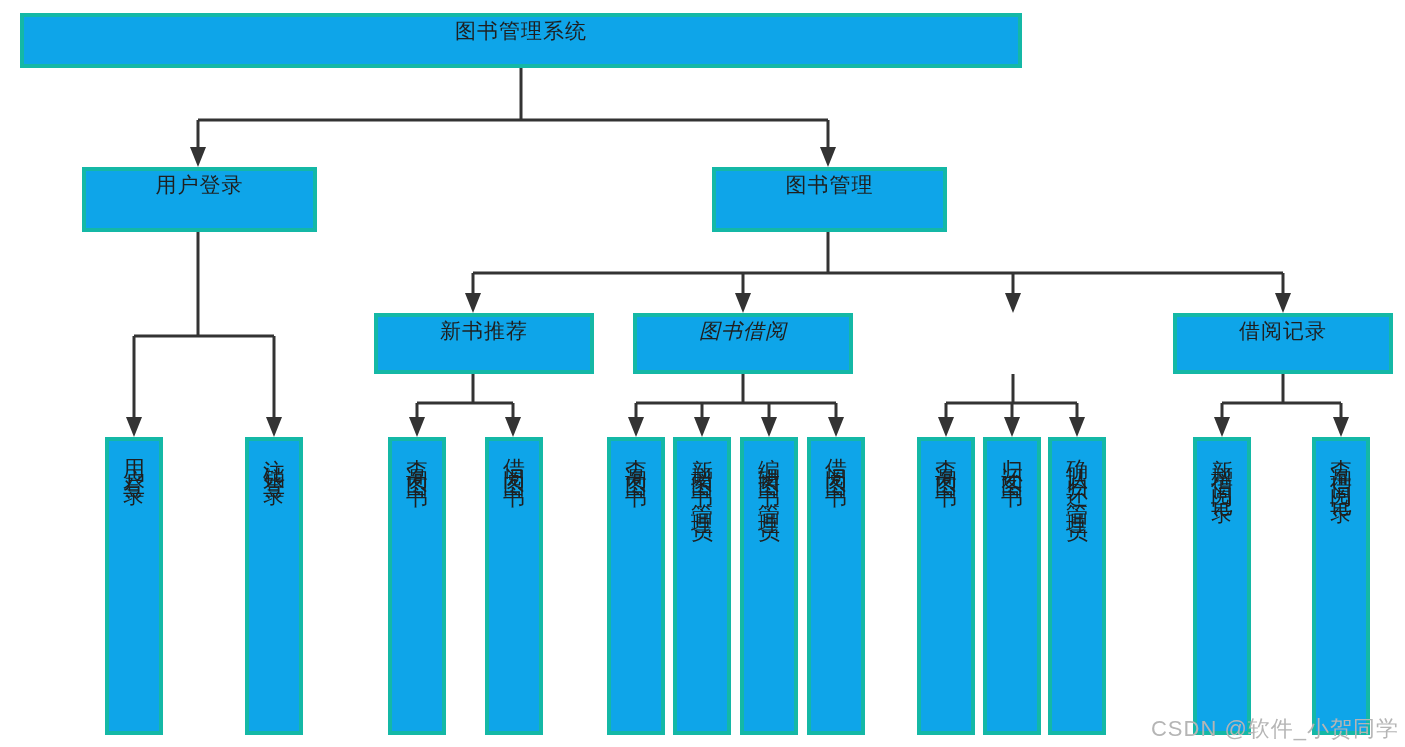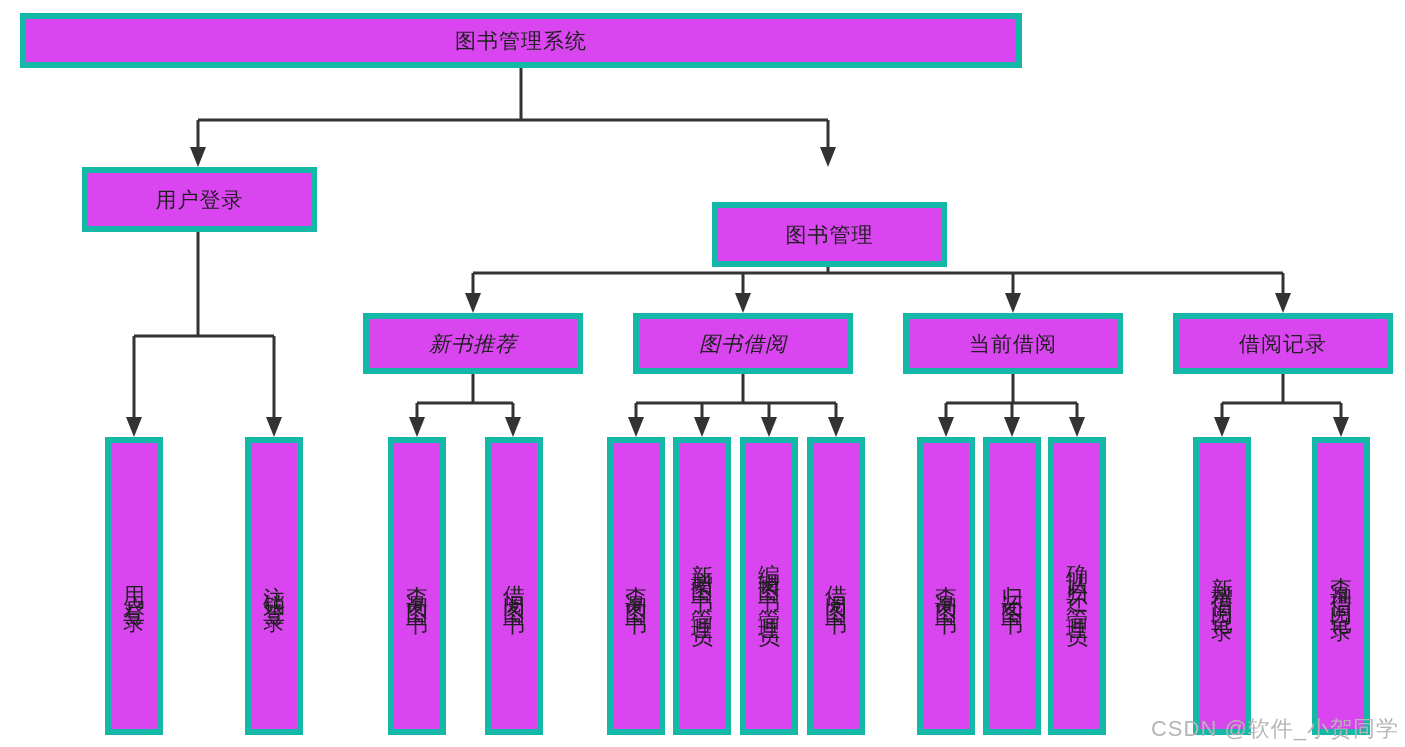--- a/index.html
+++ b/index.html
@@ -17,24 +17,24 @@
   }
   .connectors {
     position: absolute;
     left: 0; top: 0;
     width: 1405px;
     height: 747px;
   }
   .box {
     position: absolute;
     box-sizing: border-box;
-    background: #d946ef;
-    border: 6px solid #14b8a6;
+    background: #0ea5e9;
+    border: 4px solid #14b8a6;
     display: flex;
-    align-items: center;
+    align-items: flex-start;
     justify-content: center;
     color: #1f1f1f;
   }
   .box.h span {
     font-size: 21px;
     letter-spacing: 1px;
     white-space: nowrap;
   }
   .box.v span {
     writing-mode: vertical-rl;
@@ -125,32 +125,29 @@
     </g>
   </svg>
 
   <div class="box h" style="left:20px; top:13px; width:1002px; height:55px;">
     <span>图书管理系统</span>
   </div>
 
   <div class="box h" style="left:82px; top:167px; width:235px; height:65px;">
     <span>用户登录</span>
   </div>
-  <div class="box h" style="left:712px; top:167px; width:235px; height:65px;margin-top:35px;">
+  <div class="box h" style="left:712px; top:167px; width:235px; height:65px;">
     <span>图书管理</span>
   </div>
 
-  <div class="box h" style="left:363px; top:313px; width:220px; height:61px;font-style:italic;">
+  <div class="box h" style="left:374px; top:313px; width:220px; height:61px;">
     <span>新书推荐</span>
   </div>
   <div class="box h" style="left:633px; top:313px; width:220px; height:61px;font-style:italic;">
     <span>图书借阅</span>
-  </div>
-  <div class="box h" style="left:903px; top:313px; width:220px; height:61px;">
-    <span>当前借阅</span>
   </div>
   <div class="box h" style="left:1173px; top:313px; width:220px; height:61px;">
     <span>借阅记录</span>
   </div>
 
   <div class="box v" style="left:105px; top:437px; width:58px; height:298px;">
     <span>用户登录</span>
   </div>
   <div class="box v" style="left:245px; top:437px; width:58px; height:298px;">
     <span>注销登录</span>

